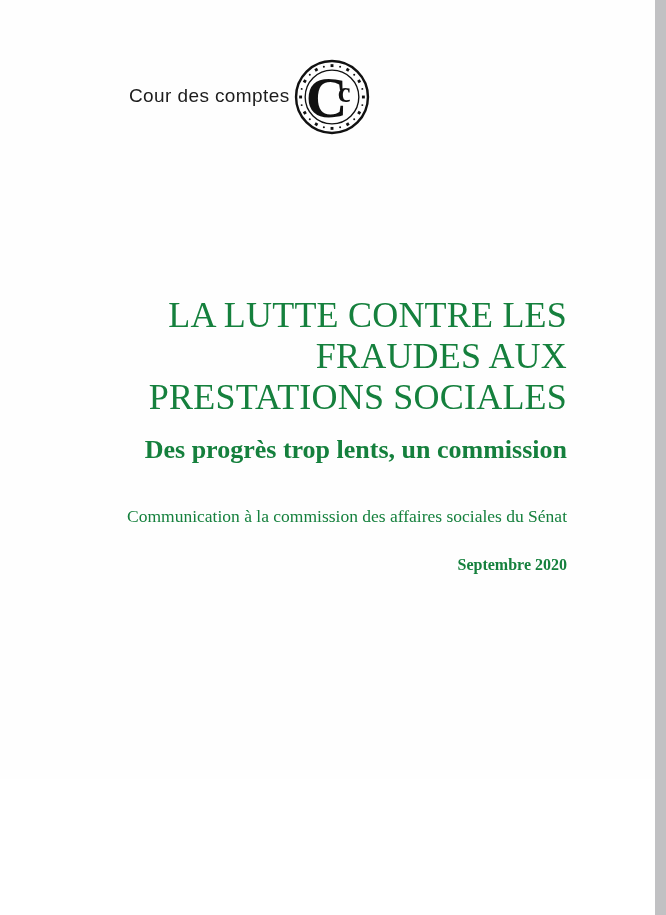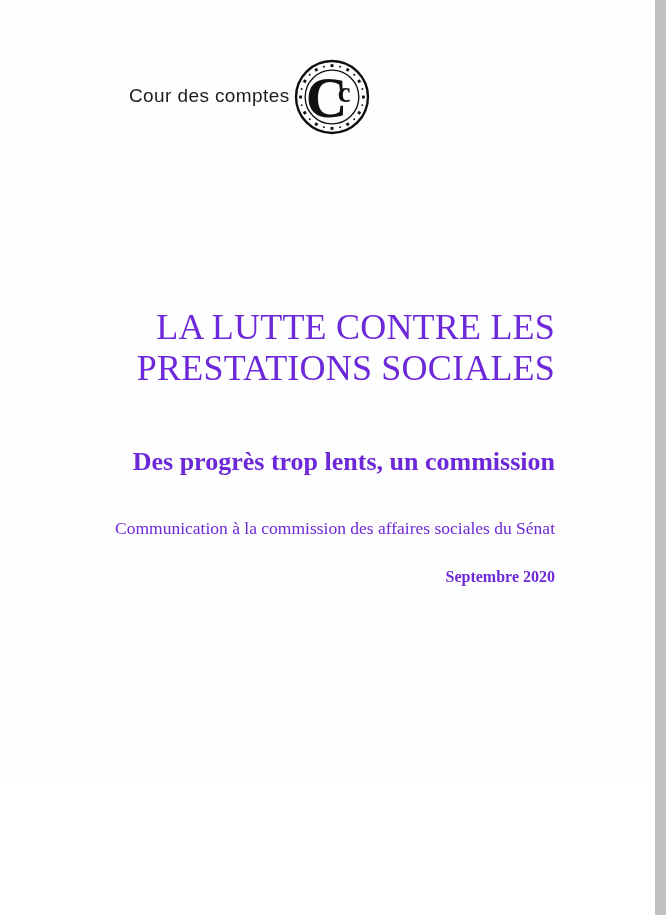--- a/index.html
+++ b/index.html
@@ -29,21 +29,21 @@
   .seal {
     position: absolute; left: 294px; top: 59px;
     width: 76px; height: 76px;
   }
   .seal text {
     font-family: "Liberation Serif", serif;
     fill: #111111;
   }
   .textblock {
     position: absolute; left: 40px; right: 88px;
-    text-align: right; color: #6d28d9; margin: 12px;
+    text-align: right; color: #15803d; margin: 0;
   }
   .textblock .line { display: block; }
   .title {
     top: 295px;
     font-size: 36px; line-height: 41px; font-weight: 400;
     letter-spacing: 0.2px;
   }
   .subtitle {
     top: 435px;
     font-size: 26px; line-height: 30px; font-weight: 700;
@@ -92,20 +92,21 @@
         <circle cx="20.79648993699558" cy="20.796489936995595" r="1.3" fill="#111111"></circle>
         <rect x="-1.9" y="-1.9" width="3.8" height="3.8" transform="translate(29.349999999999984 14.233150823702701) rotate(330)" fill="#111111"></rect>
         <circle cx="39.310773437265894" cy="10.107263374261478" r="1.3" fill="#111111"></circle>
       </g>
     <text x="43" y="76" font-size="76" font-weight="bold" text-anchor="middle">C</text>
     <text x="66" y="57" font-size="38" font-weight="bold" text-anchor="middle">c</text>
   </svg>
 
   <h1 class="textblock title">
     <span class="line">LA LUTTE CONTRE LES</span>
+    <span class="line">FRAUDES AUX</span>
     <span class="line">PRESTATIONS SOCIALES</span>
   </h1>
 
   <h2 class="textblock subtitle">
     <span class="line">Des progrès trop lents, un commission</span>
   </h2>
 
   <p class="textblock audience">Communication à la commission des affaires sociales du Sénat</p>
 
   <p class="textblock date">Septembre 2020</p>

